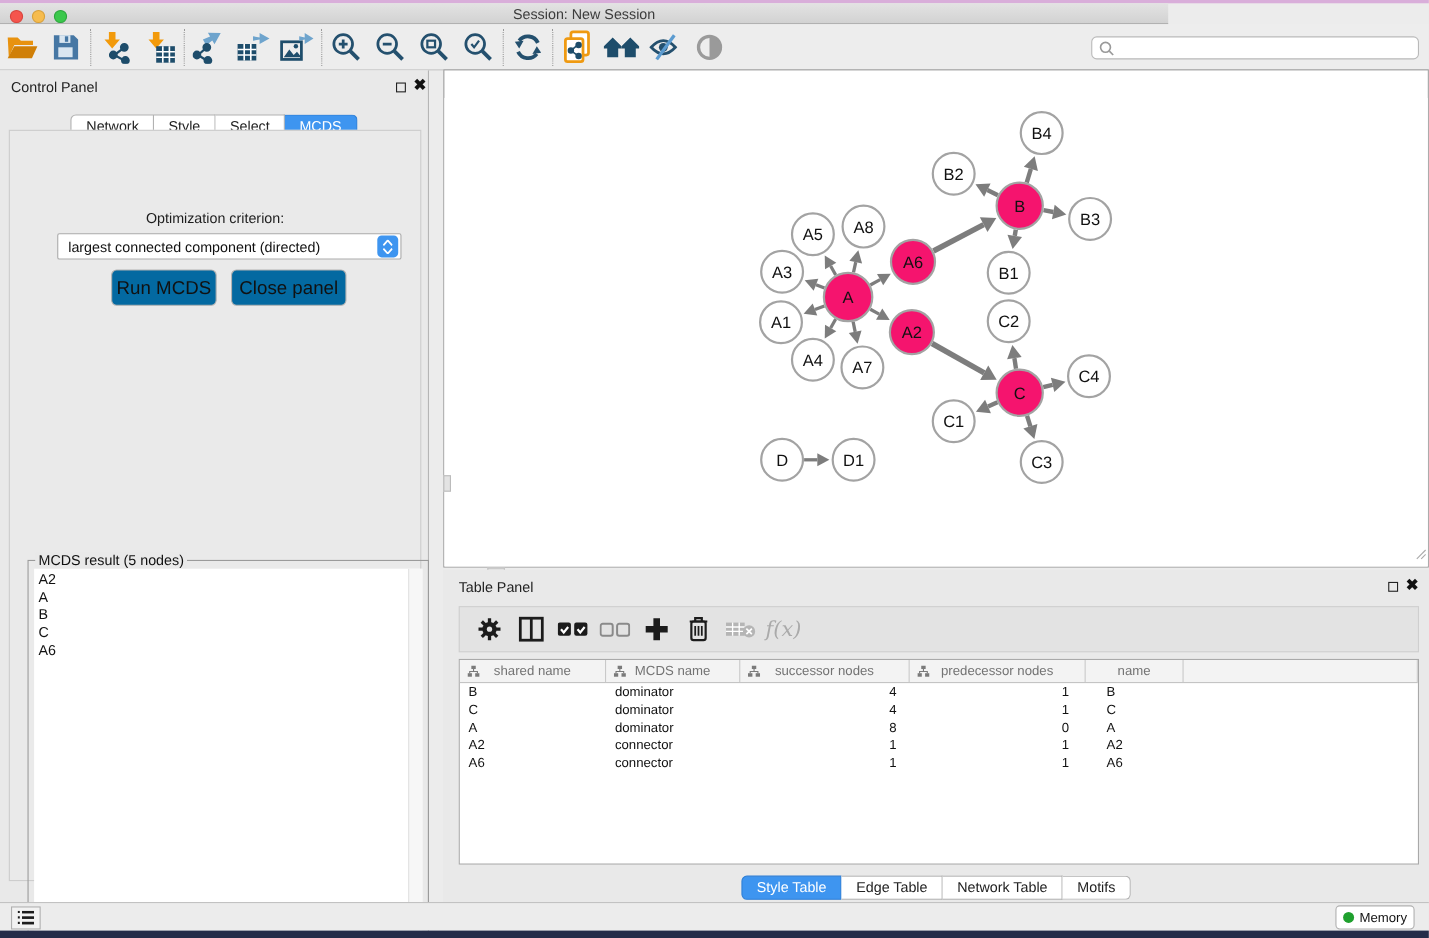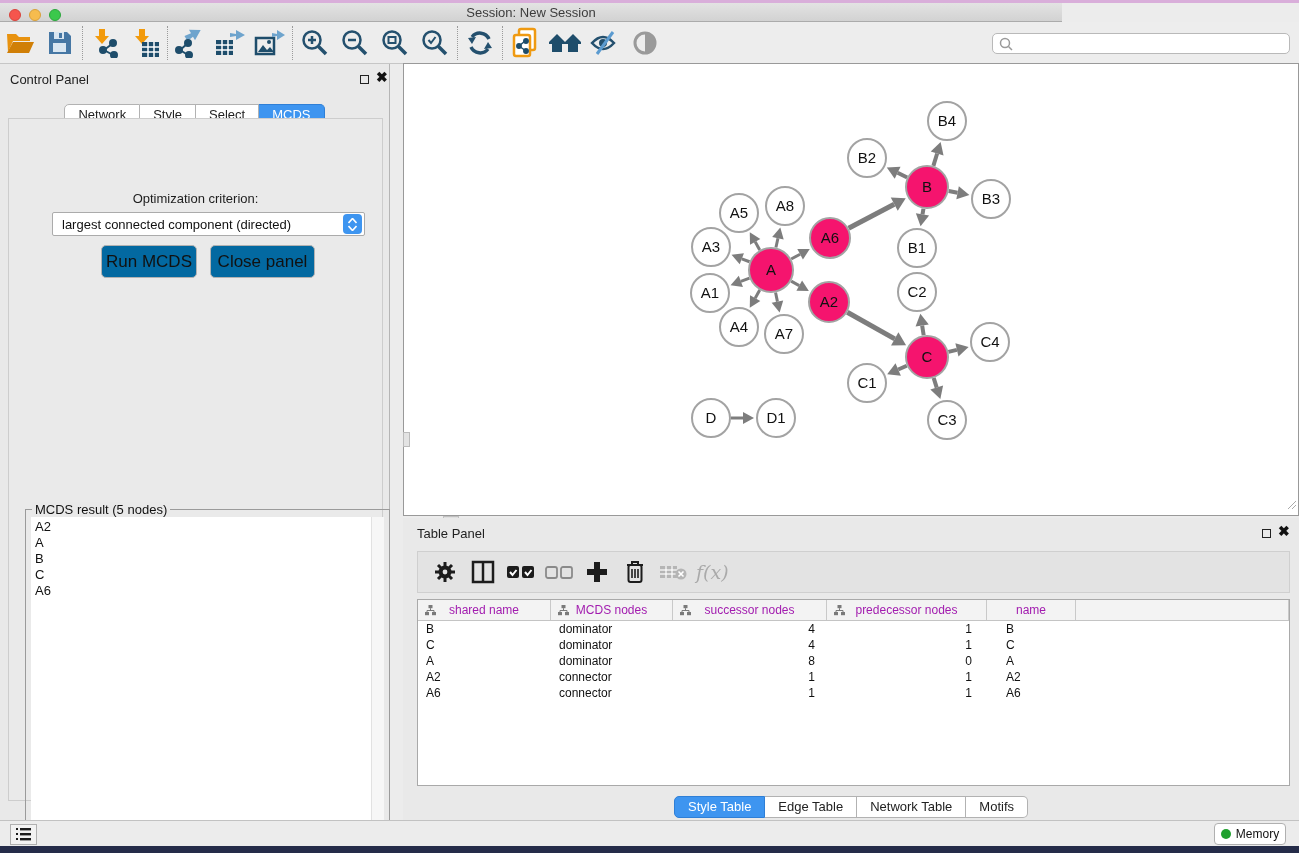--- a/index.html
+++ b/index.html
@@ -80,21 +80,21 @@
 
   
   .table-panel { position:absolute; left:403px; top:518px; width:896px; height:302px; background:#e9e9e9; }
   .tp-toolbar { position:absolute; left:14px; top:33px; width:873px; height:42px; background:#e3e3e3;
     border:1px solid #cfcfcf; display:flex; align-items:center; padding-left:8px; }
   .tp-icon { display:flex; align-items:center; justify-content:center; width:38px; height:34px; }
   .fx { font-family:"DejaVu Serif", serif; font-style:italic; font-size:19px; color:#aaa; padding-left:4px; }
   .tp-table { position:absolute; left:14px; top:81px; width:873px; height:187px; background:#fff; border:1px solid #a9a9a9; overflow:hidden; }
   .tbl-header { display:flex; height:21px; background:#f3f3f3; border-bottom:1px solid #c4c4c4; }
   .tbl-hcell { position:relative; display:flex; align-items:center; justify-content:center;
-    font-size:12px; color:#a21caf; border-right:1px solid #c9c9c9; flex:none; }
+    font-size:12px; color:#737373; border-right:1px solid #c9c9c9; flex:none; }
   .tbl-hcell .tree-ic { position:absolute; left:7px; top:5px; }
   .tbl-row { display:flex; height:16px; align-items:center; }
   .tbl-cell { flex:none; font-size:12px; color:#111; white-space:nowrap; overflow:hidden; }
   .tp-tabs { position:absolute; left:0; top:270px; width:100%; display:flex; justify-content:center; }
 
   
   .statusbar { position:absolute; left:0; top:820px; width:1299px; height:26px; background:#ececec; border-top:1px solid #c2c2c2; }
   .list-btn { position:absolute; left:10px; top:3px; width:27px; height:21px; background:#f2f2f2;
     border:1px solid #b0b0b0; display:flex; align-items:center; justify-content:center; }
   .memory-btn { position:absolute; right:13px; top:2px; width:72px; height:22px; background:#fff;
@@ -504,21 +504,21 @@
           <svg class="tree-ic" width="11" height="11" viewBox="0 0 11 11">
             <g fill="#7a7a7a">
               <rect x="3.5" y="0" width="4" height="3.2"></rect>
               <rect x="0" y="7" width="4" height="3.2"></rect>
               <rect x="7" y="7" width="4" height="3.2"></rect>
             </g>
             <g stroke="#7a7a7a" stroke-width="1">
               <path d="M5.5 3.2v2.3M2 7V5.5h7V7" fill="none"></path>
             </g>
           </svg>
-          <span>MCDS nodes</span>
+          <span>MCDS name</span>
         </div>
         <div class="tbl-hcell" style="width: 154px;">
           <svg class="tree-ic" width="11" height="11" viewBox="0 0 11 11">
             <g fill="#7a7a7a">
               <rect x="3.5" y="0" width="4" height="3.2"></rect>
               <rect x="0" y="7" width="4" height="3.2"></rect>
               <rect x="7" y="7" width="4" height="3.2"></rect>
             </g>
             <g stroke="#7a7a7a" stroke-width="1">
               <path d="M5.5 3.2v2.3M2 7V5.5h7V7" fill="none"></path>

